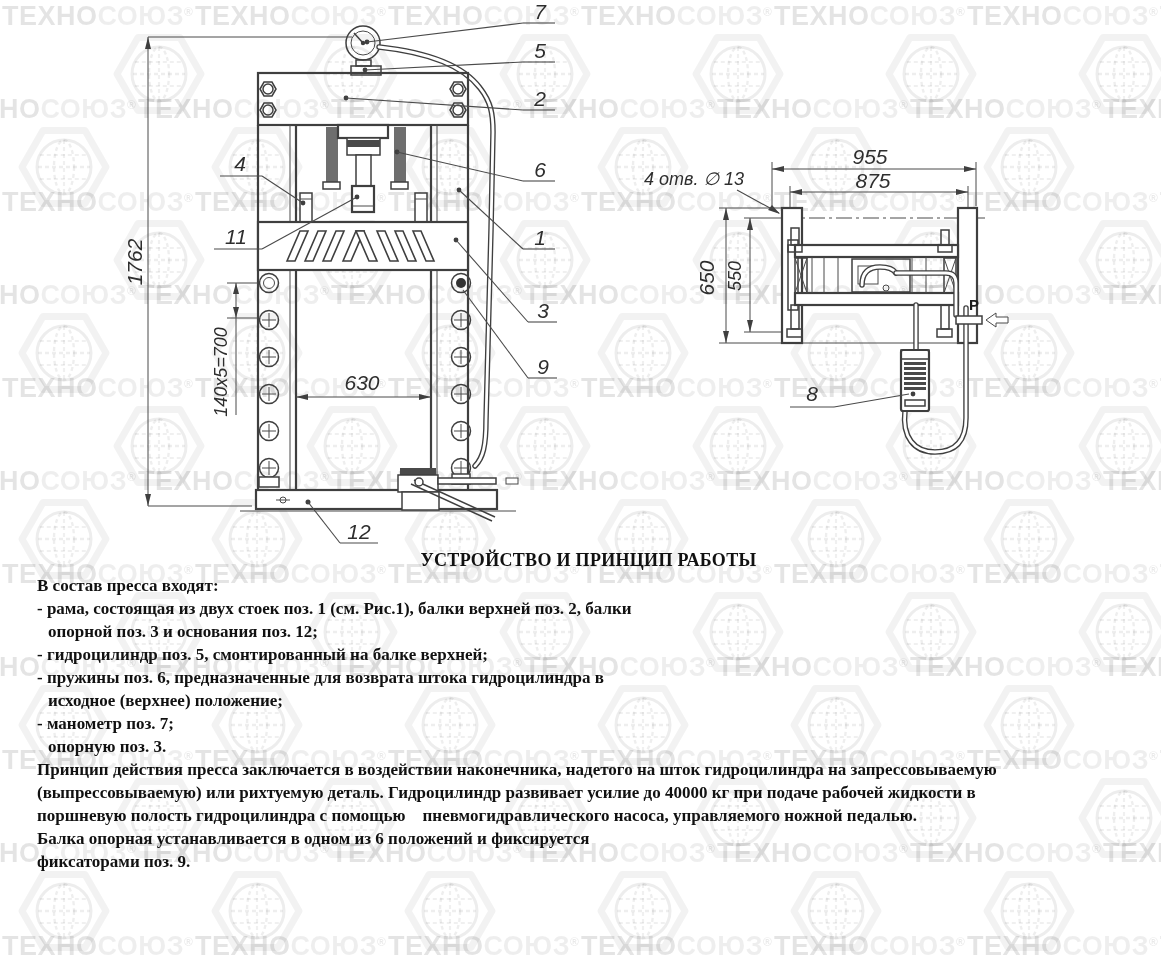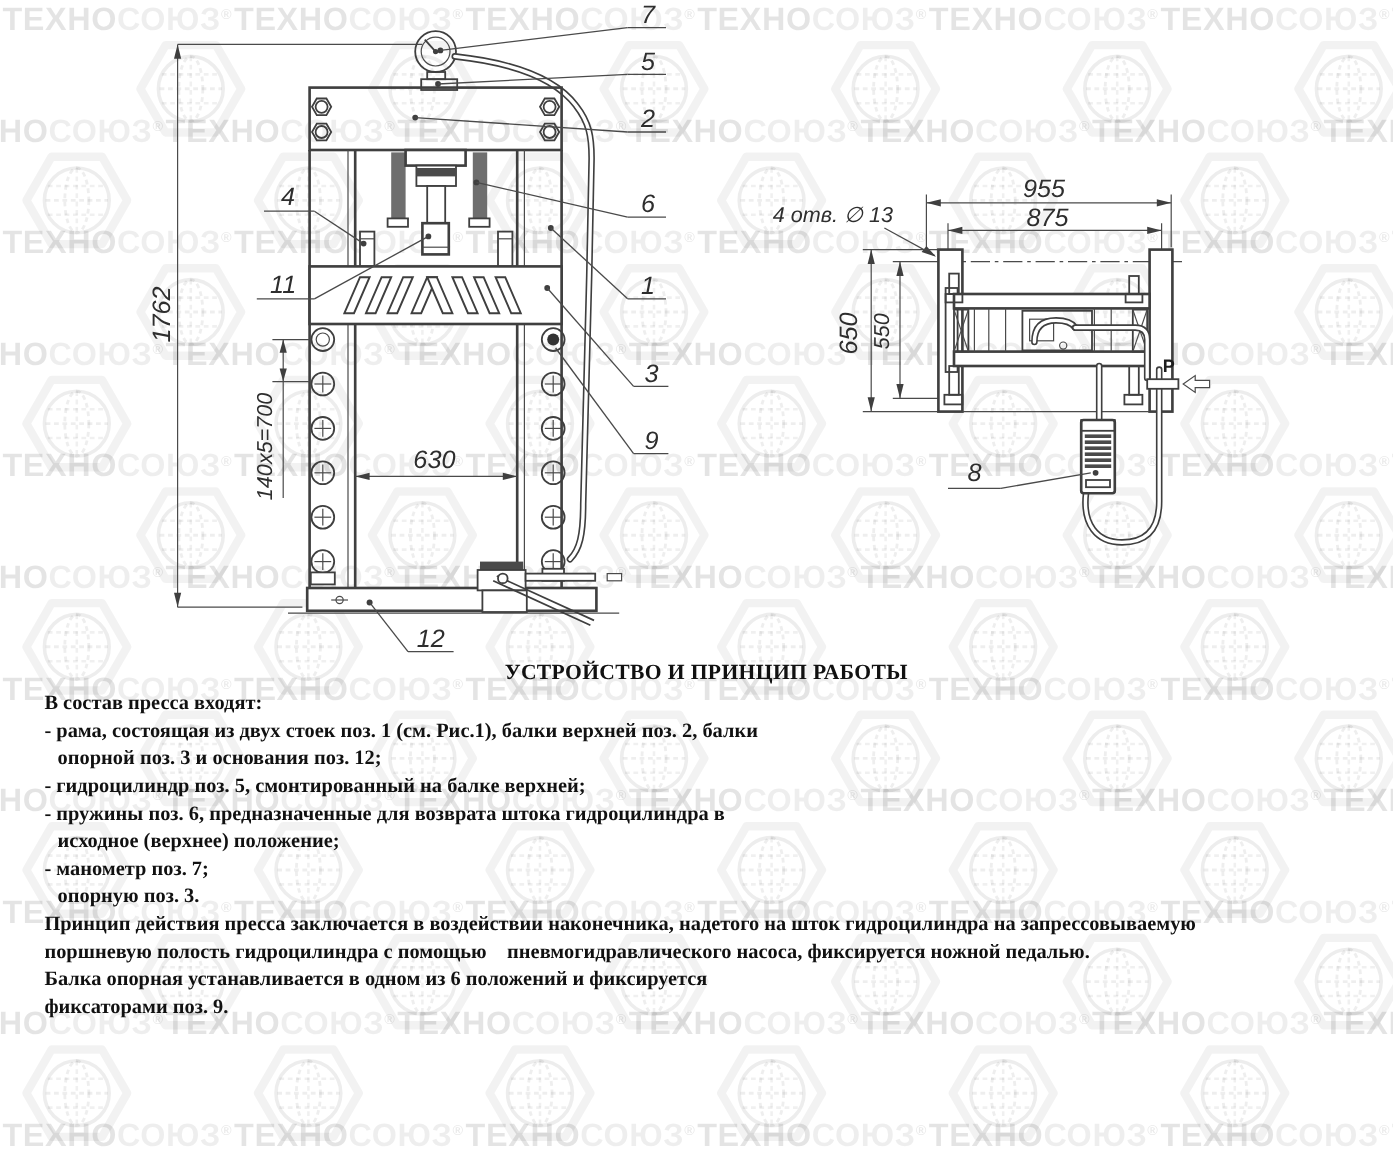--- a/index.html
+++ b/index.html
@@ -526,16 +526,17 @@
 <div id="body-lines" class="abs body-text">
     <div class="bline">В состав пресса входят:</div>
     <div class="bline">- рама, состоящая из двух стоек поз. 1 (см. Рис.1), балки верхней поз. 2, балки</div>
     <div class="bline ind">опорной поз. 3 и основания поз. 12;</div>
     <div class="bline">- гидроцилиндр поз. 5, смонтированный на балке верхней;</div>
     <div class="bline">- пружины поз. 6, предназначенные для возврата штока гидроцилиндра в</div>
     <div class="bline ind">исходное (верхнее) положение;</div>
     <div class="bline">- манометр поз. 7;</div>
     <div class="bline ind">опорную поз. 3.</div>
     <div class="bline">Принцип действия пресса заключается в воздействии наконечника, надетого на шток гидроцилиндра на запрессовываемую</div>
-    <div class="bline">поршневую полость гидроцилиндра с помощью    пневмогидравлического насоса, фиксируется ножной педалью.</div>
+    <div class="bline">(выпрессовываемую) или рихтуемую деталь. Гидроцилиндр развивает усилие до 40000 кг при подаче рабочей жидкости в</div>
+    <div class="bline">поршневую полость гидроцилиндра с помощью    пневмогидравлического насоса, управляемого ножной педалью.</div>
     <div class="bline">Балка опорная устанавливается в одном из 6 положений и фиксируется</div>
     <div class="bline">фиксаторами поз. 9.</div>
   </div>
 
 </body></html>

